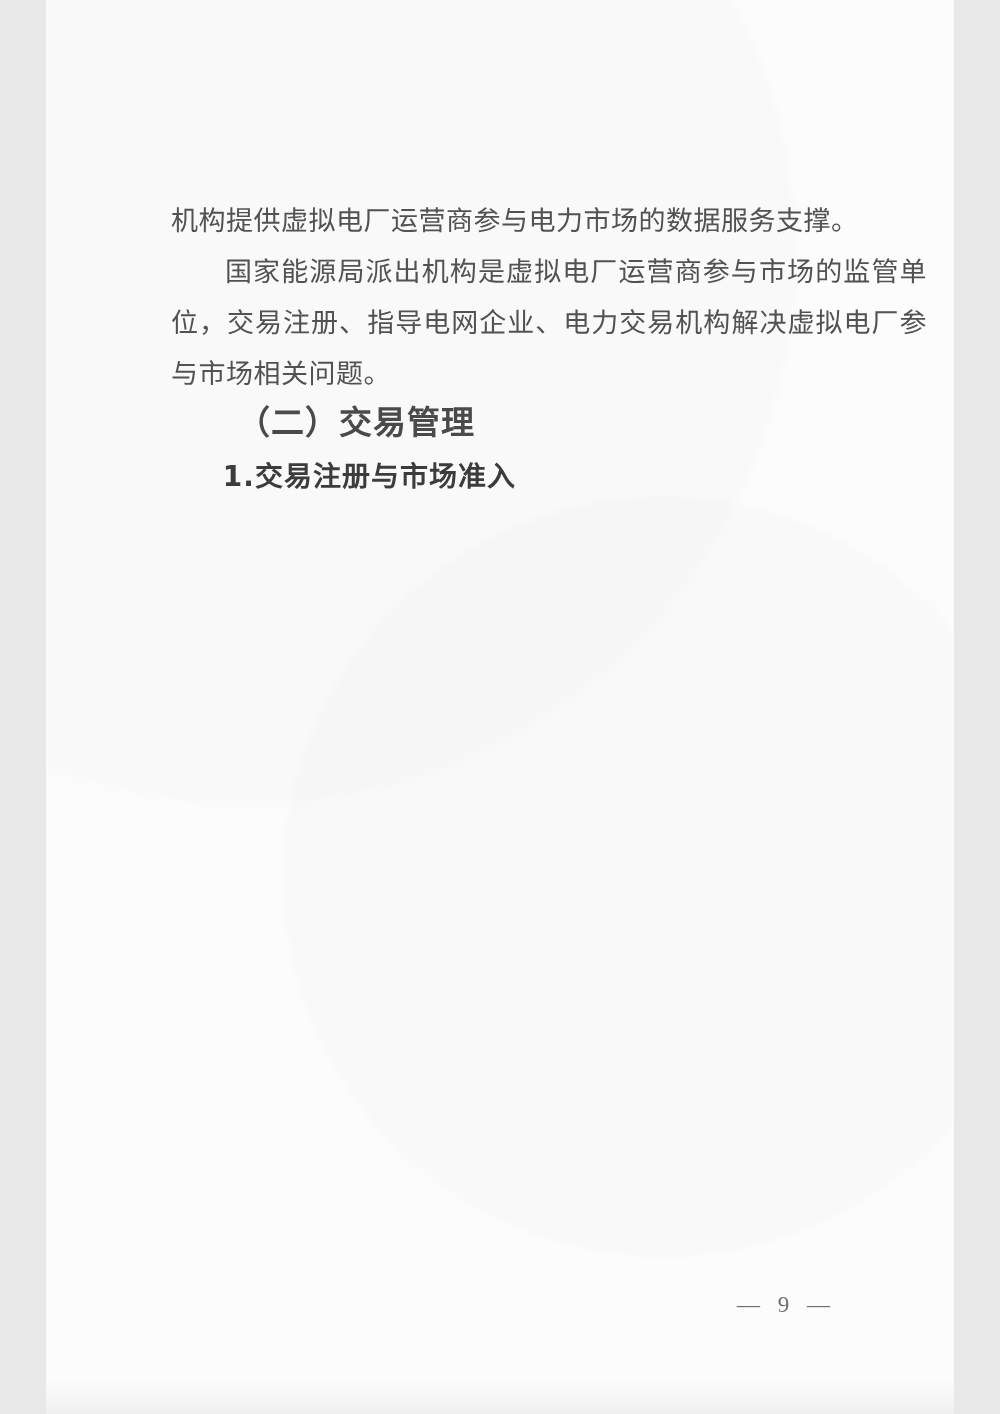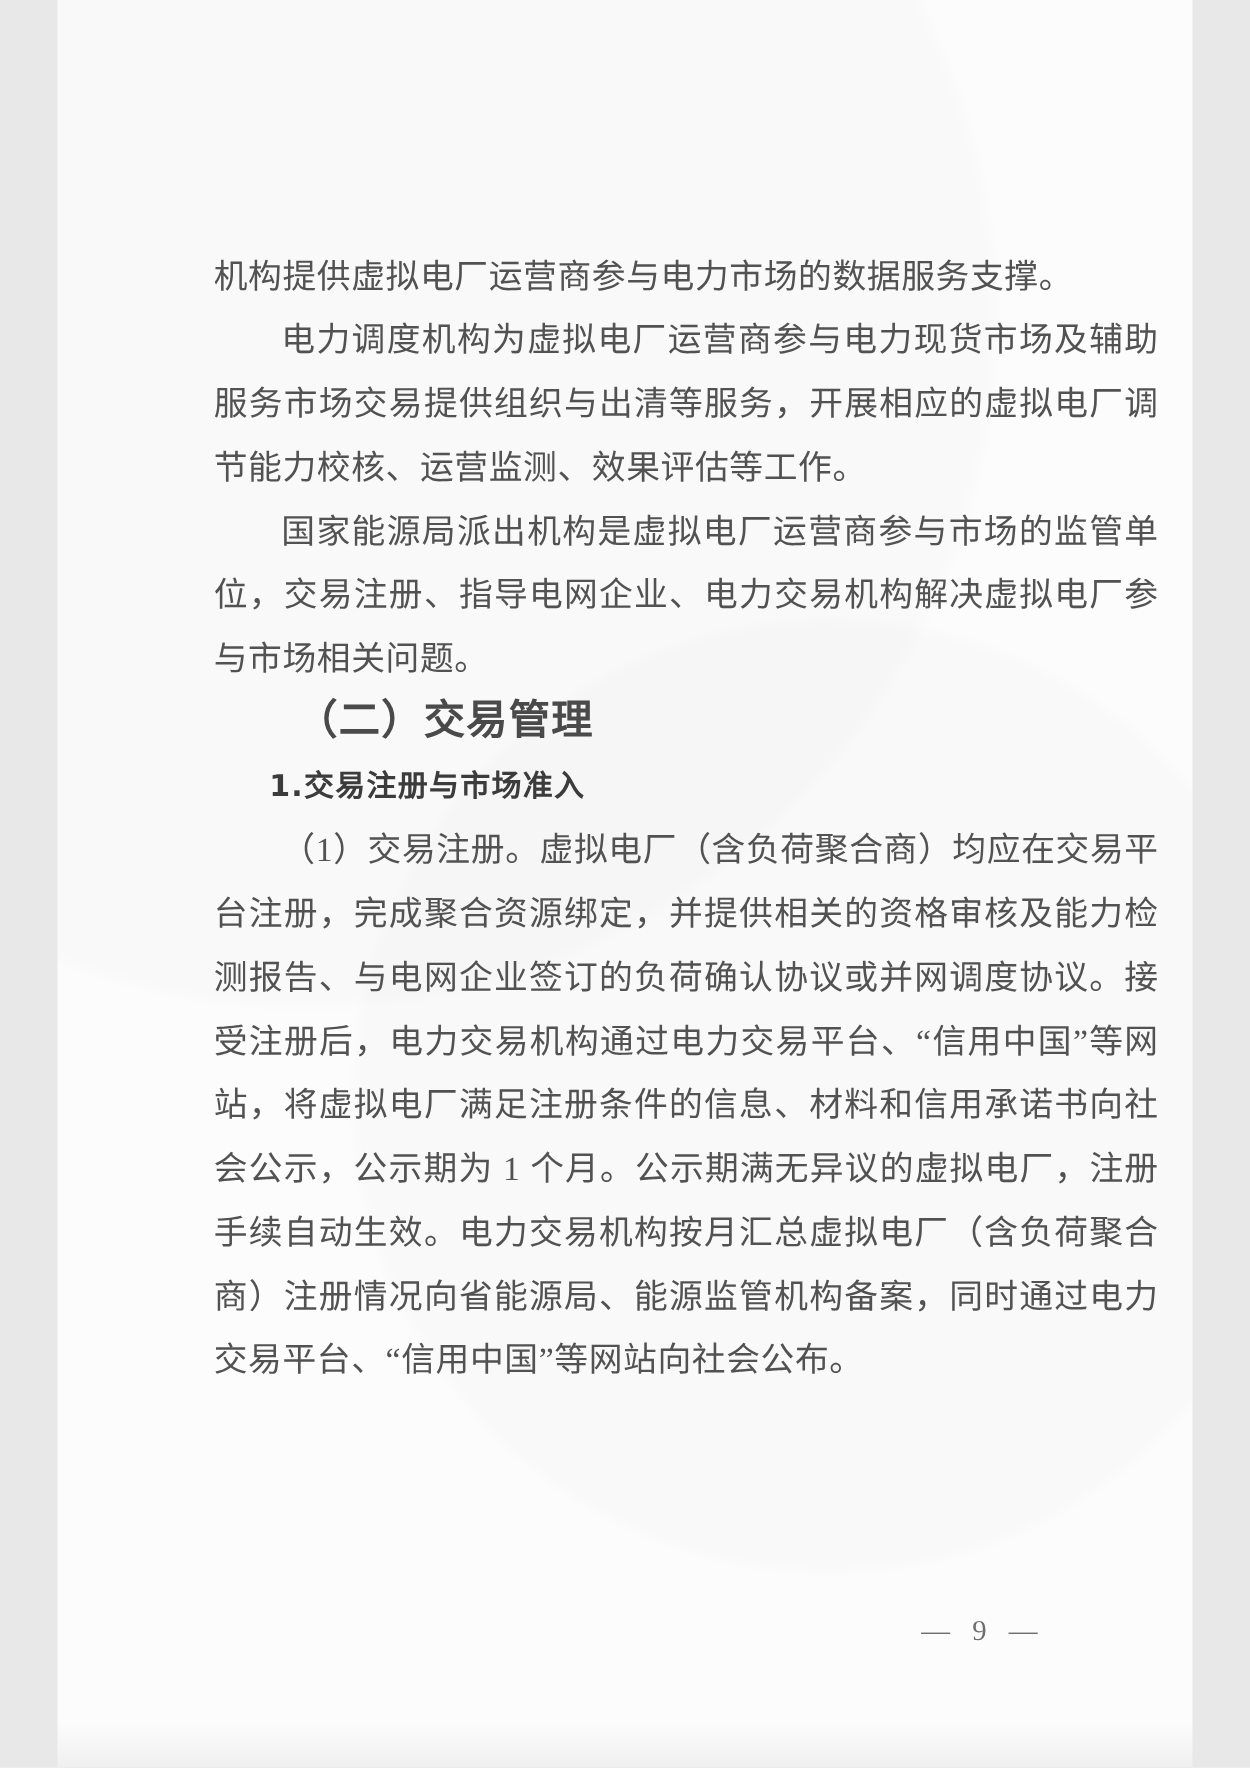--- a/index.html
+++ b/index.html
@@ -46,21 +46,21 @@
     font-size: 33px;
     line-height: 51px;
     text-indent: 2em;
     color: #4a4a4a;
     letter-spacing: 1px;
     font-family: Liberation Mono, monospace;
   }
 
   .heading-bold {
     font-family: "DejaVu Sans", "Liberation Sans", sans-serif;
-    font-size: 24px;
+    font-size: 28px;
     line-height: 51px;
     text-indent: 1.85em;
     font-weight: bold;
     color: #3c3c3c;
     letter-spacing: 1px;
   }
 
   .page-number {
     position: absolute;
     top: 1292px;
@@ -74,27 +74,25 @@
 </head>
 <body>
 
 <div class="page">
 
   <div class="content">
 
     <p class="para">机构提供虚拟电厂运营商参与电力市场的数据服务支撑。</p>
 
 
-    <p class="para indent">电力调度机构为虚拟电厂运营商参与电力现货市场及辅助服务市场交易提供组织与出清等服务，开展相应的虚拟电厂调节能力校核、运营监测、效果评估等工作。</p>
 
     <p class="para indent">国家能源局派出机构是虚拟电厂运营商参与市场的监管单位，交易注册、指导电网企业、电力交易机构解决虚拟电厂参与市场相关问题。</p>
 
     <h2 class="heading-kai">（二）交易管理</h2>
 
     <h3 class="heading-bold">1.交易注册与市场准入</h3>
 
-    <p class="para indent">（1）交易注册。虚拟电厂（含负荷聚合商）均应在交易平台注册，完成聚合资源绑定，并提供相关的资格审核及能力检测报告、与电网企业签订的负荷确认协议或并网调度协议。接受注册后，电力交易机构通过电力交易平台、“信用中国”等网站，将虚拟电厂满足注册条件的信息、材料和信用承诺书向社会公示，公示期为 1 个月。公示期满无异议的虚拟电厂，注册手续自动生效。电力交易机构按月汇总虚拟电厂（含负荷聚合商）注册情况向省能源局、能源监管机构备案，同时通过电力交易平台、“信用中国”等网站向社会公布。</p>
 
   </div>
 
   <div class="page-number">— 9 —</div>
 
 </div>
 
 </body></html>

